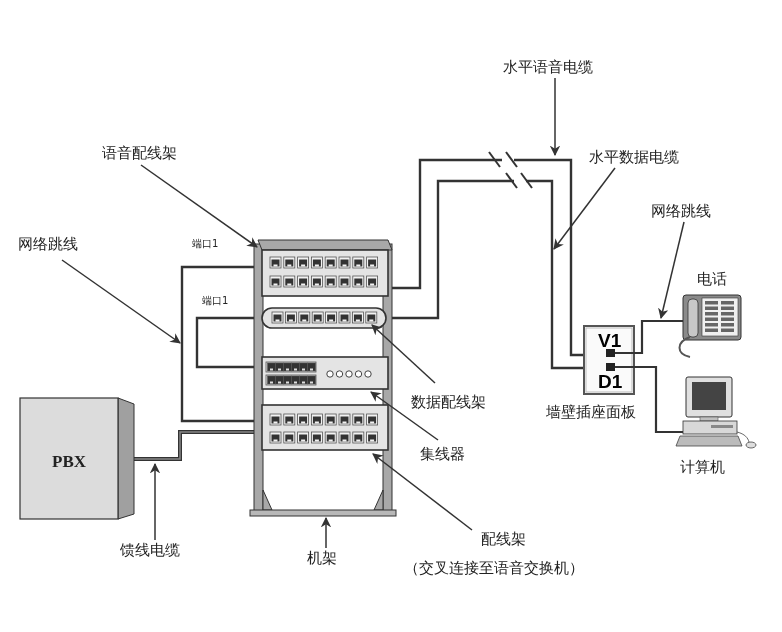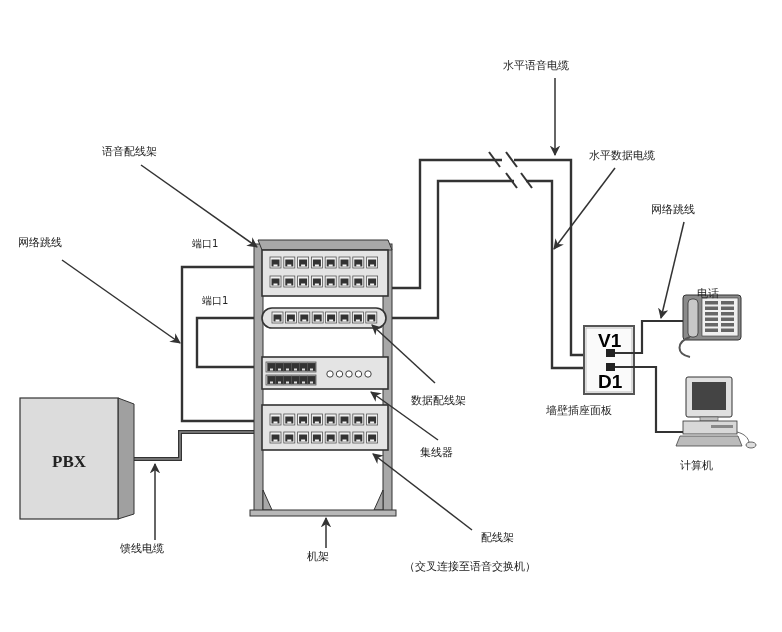--- a/index.html
+++ b/index.html
@@ -1,18 +1,18 @@
 <!DOCTYPE html>
 <html><head>
 <meta charset="utf-8">
 <style>
   html, body { margin: 0; padding: 0; background: #ffffff; }
   body { width: 782px; height: 632px; overflow: hidden; position: relative; }
   #canvas { position: absolute; left: 0; top: 0; width: 782px; height: 632px; }
-  .lbl { position: absolute; font-family: "DejaVu Sans", sans-serif; font-size: 11px; color: #222; white-space: nowrap; line-height: 1; }
+  .lbl { position: absolute; font-family: "DejaVu Sans", sans-serif; font-size: 15px; color: #222; white-space: nowrap; line-height: 1; }
   .lbl.small { font-size: 10px; }
   .lbl.serif { font-family: "Liberation Serif", serif; font-size: 17px; font-weight: bold; }
   .lbl.sans-b { font-family: "Liberation Sans", sans-serif; font-size: 19px; font-weight: bold; color: #000000; }
 </style>
 </head>
 <body>
 
 <svg id="canvas" viewBox="0 0 782 632" xmlns="http://www.w3.org/2000/svg">
   <defs>
     <marker id="arr" viewBox="0 0 10 10" refX="9" refY="5" markerWidth="7" markerHeight="7" orient="auto-start-reverse">
@@ -212,21 +212,21 @@
   </g>
 </svg>
 
 <div class="lbl" style="left:503px;top:60px;">水平语音电缆</div>
 <div class="lbl" style="left:589px;top:150px;">水平数据电缆</div>
 <div class="lbl" style="left:102px;top:146px;text-align:center;">语音配线架</div>
 <div class="lbl" style="left:18px;top:237px;">网络跳线</div>
 <div class="lbl" style="left:651px;top:204px;">网络跳线</div>
 <div class="lbl small" style="left:192px;top:239px;">端口1</div>
 <div class="lbl small" style="left:202px;top:296px;">端口1</div>
-<div class="lbl" style="left:697px;top:272px;margin-top:16px;">电话</div>
+<div class="lbl" style="left:697px;top:272px;">电话</div>
 <div class="lbl" style="left:411px;top:395px;text-align:center;">数据配线架</div>
 <div class="lbl" style="left:420px;top:447px;">集线器</div>
 <div class="lbl" style="left:546px;top:405px;">墙壁插座面板</div>
 <div class="lbl" style="left:680px;top:460px;">计算机</div>
 <div class="lbl serif" style="left:52px;top:453px;">PBX</div>
 <div class="lbl" style="left:120px;top:543px;">馈线电缆</div>
 <div class="lbl" style="left:307px;top:551px;">机架</div>
 <div class="lbl" style="left:481px;top:532px;">配线架</div>
 <div class="lbl" style="left:404px;top:561px;">（交叉连接至语音交换机）</div>
 <div class="lbl sans-b" style="left:598px;top:331px;">V1</div>

